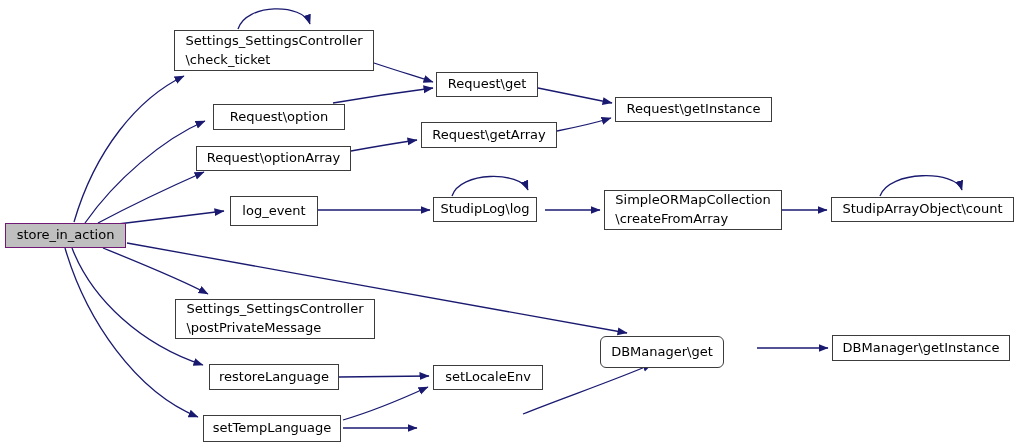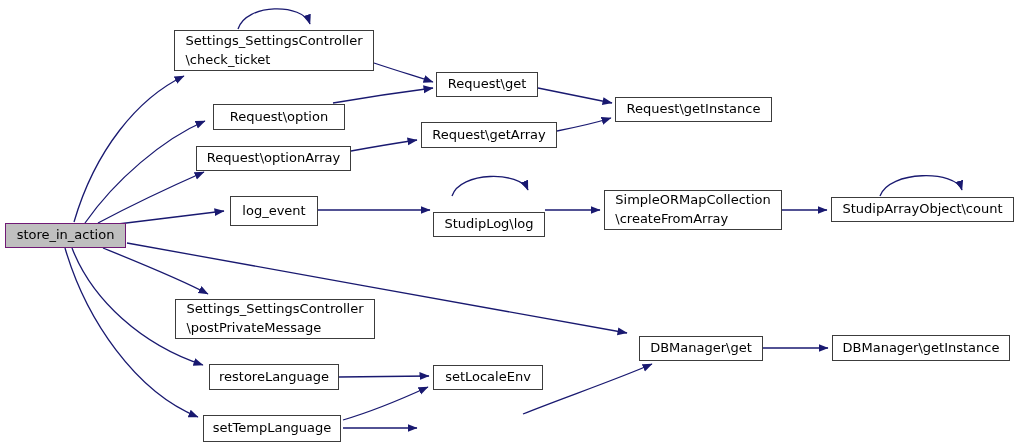--- a/index.html
+++ b/index.html
@@ -93,34 +93,34 @@
   <div class="node" style="left:196px; top:146px; width:155px; height:25px;">Request\optionArray</div>
 
   <div class="node" style="left:230px; top:196px; width:88px;  height:30px;">log_event</div>
 
   <div class="node" style="left:436px; top:72px;  width:102px; height:25px;">Request\get</div>
 
   <div class="node" style="left:421px; top:122px; width:136px; height:26px;">Request\getArray</div>
 
   <div class="node" style="left:615px; top:97px;  width:157px; height:25px;">Request\getInstance</div>
 
-  <div class="node" style="left:433px; top:197px; width:112px; height:25px;margin-top:15px;">StudipLog\log</div>
+  <div class="node" style="left:433px; top:197px; width:104px; height:25px;">StudipLog\log</div>
 
   <div class="node" style="left:604px; top:190px; width:178px; height:40px;">SimpleORMapCollection
 \createFromArray</div>
 
   <div class="node" style="left:831px; top:197px; width:183px; height:25px;">StudipArrayObject\count</div>
 
   <div class="node" style="left:175px; top:299px; width:200px; height:40px;">Settings_SettingsController
 \postPrivateMessage</div>
 
   <div class="node" style="left:209px; top:364px; width:130px; height:26px;">restoreLanguage</div>
 
   <div class="node" style="left:203px; top:415px; width:138px; height:27px;">setTempLanguage</div>
 
   <div class="node" style="left:433px; top:365px; width:110px; height:25px;">setLocaleEnv</div>
 
 
-  <div class="node" style="left:639px; top:336px; width:124px; height:25px;">DBManager\get</div>
+  <div class="node" style="left:600px; top:336px; width:124px; height:32px;border-radius:6px;">DBManager\get</div>
 
   <div class="node" style="left:832px; top:335px; width:178px; height:26px;">DBManager\getInstance</div>
 
 </div>
 
 </body></html>

